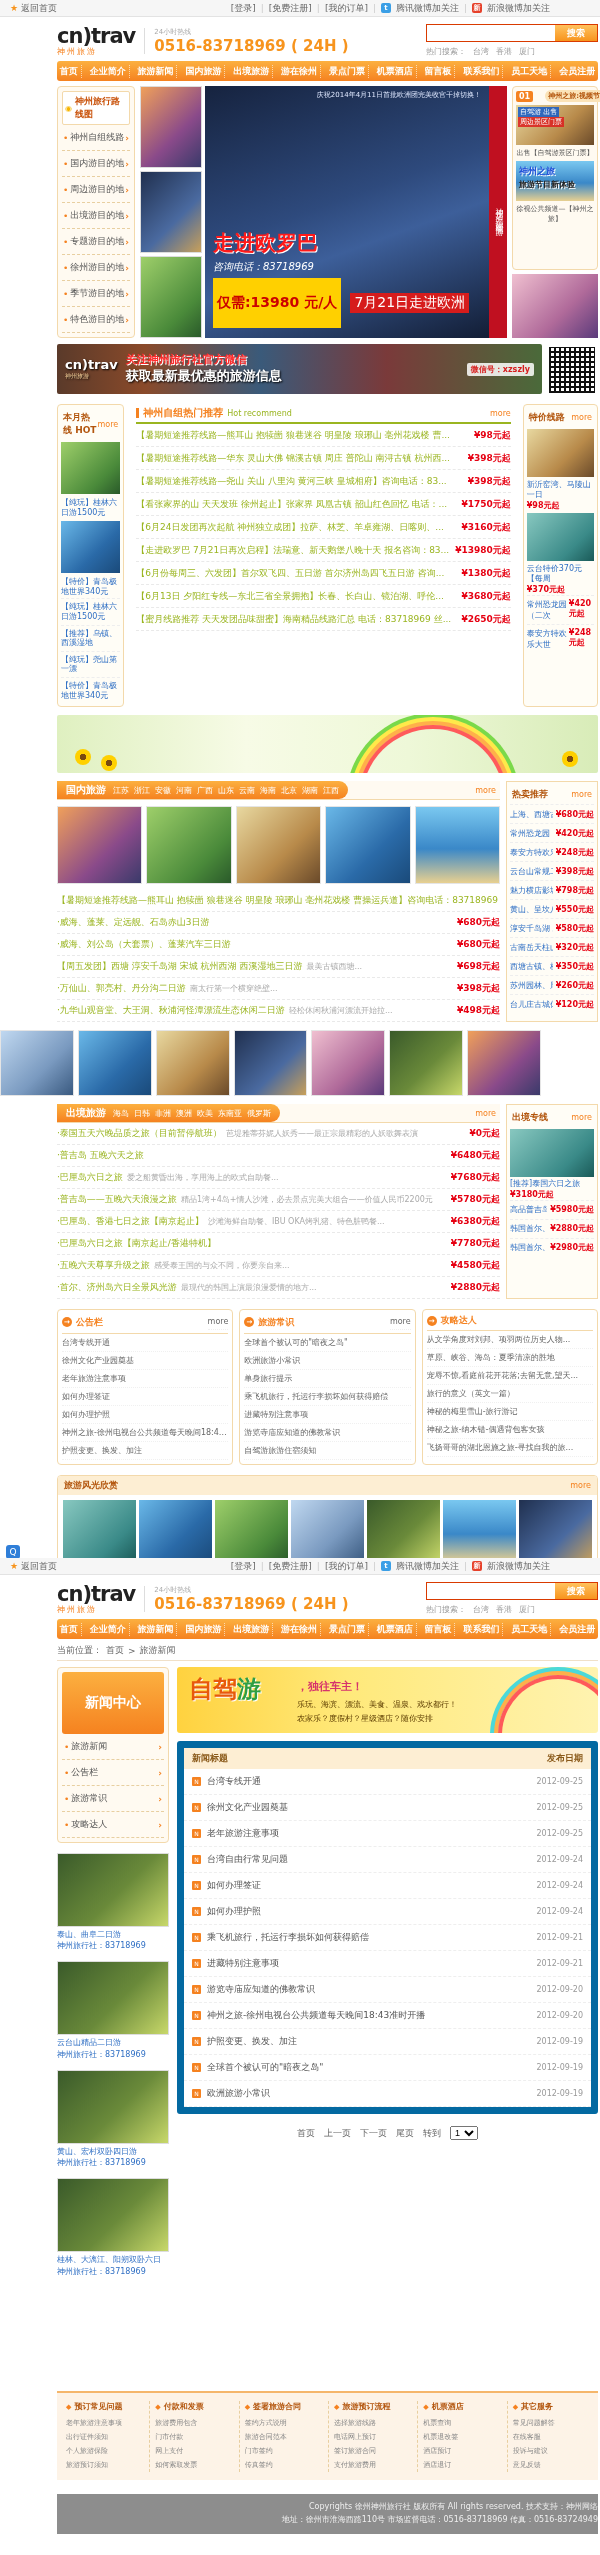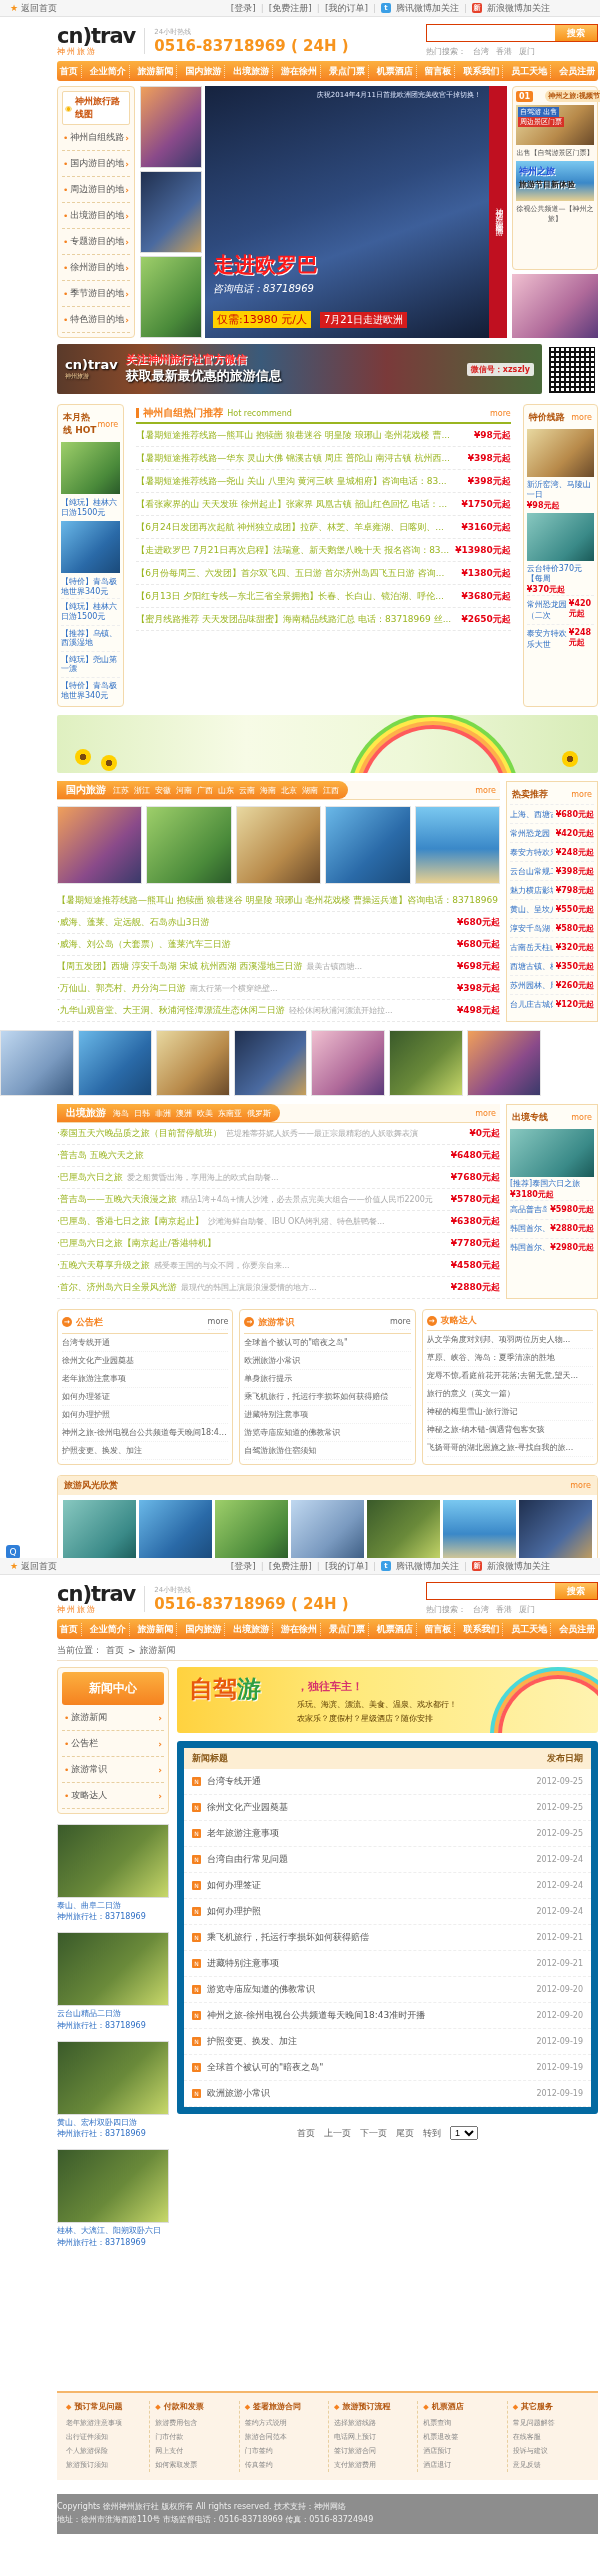--- a/index.html
+++ b/index.html
@@ -43,22 +43,22 @@
 .blt{color:#f58220;margin-right:2px}
 .arr{color:#f58220;margin-left:auto;font-weight:bold}
 .banner-area{flex:1;display:flex;gap:3px}
 .thumbs{width:62px;display:flex;flex-direction:column;gap:3px}
 .thumb{flex:1;border:1px solid #ddd}
 .big-banner{flex:1;position:relative;background:linear-gradient(160deg,#16233f,#2e4a7d 45%,#3d5f9a 60%,#101a30);overflow:hidden}
 .bb-note{position:absolute;top:4px;right:26px;font-size:7px;color:#dfe8ff}
 .bb-body{position:absolute;left:8px;bottom:10px}
 .bb-title{font-size:21px;font-weight:bold;color:#ff1a1a;text-shadow:1px 1px 0 #fff}
 .bb-phone{font-size:10px;color:#fff;font-style:italic;margin-top:3px}
-.bb-price{display:inline-block;margin-top:4px;background:#ffd000;color:#c00;font-size:11px;font-weight:normal;padding:1px 4px}
-.bb-date{display:inline-block;margin-top:16px;margin-left:4px;background:#d61c1c;color:#fff;font-size:10px;padding:1px 4px}
+.bb-price{display:inline-block;margin-top:4px;background:#ffd000;color:#c00;font-size:14px;font-weight:bold;padding:16px 4px}
+.bb-date{display:inline-block;margin-top:16px;margin-left:4px;background:#d61c1c;color:#fff;font-size:14px;padding:1px 4px}
 .bb-side{position:absolute;right:0;top:0;bottom:0;width:18px;background:#c01020;color:#fff;font-size:8px;writing-mode:vertical-rl;display:flex;align-items:center;justify-content:center;letter-spacing:2px}
 .video-col{width:86px;display:flex;flex-direction:column;gap:4px}
 .video-box{border:1px solid #f3d9ab;background:#fffaf1;border-radius:4px;padding:3px;flex:1}
 .vb-head{display:flex;align-items:center;gap:12px;margin-bottom:3px}
 .vb-badge{background:#f58220;color:#fff;font-size:8px;padding:1px 3px;border-radius:2px;font-weight:bold}
 .vb-title{font-size:7px;color:#b3560e;font-weight:bold;background:#fbe3b8;border-radius:6px;padding:1px 3px;white-space:nowrap}
 .vb-img{height:40px;position:relative;overflow:hidden}
 .vb-ol1{position:absolute;top:2px;left:2px;font-size:7px;color:#fff;background:rgba(20,90,200,.85);padding:0 2px}
 .vb-ol2{position:absolute;top:12px;left:2px;font-size:7px;color:#fff;background:rgba(220,30,30,.85);padding:0 2px}
 .vb-b1{position:absolute;top:4px;left:3px;font-size:9px;font-weight:bold;color:#1d4fd8;text-shadow:1px 1px 0 #fff}
@@ -140,30 +140,30 @@
 .sc-h .more{margin-left:auto}
 .sc-row{display:flex;gap:3px;padding:5px}
 .sc-row .im{flex:1;height:62px}
 
 .footer{margin-top:12px;background:#fdf3e7;border-top:2px solid #f5b66b;display:flex;padding:8px 4px;gap:2px}
 .fcol{flex:1;border-left:1px dashed #e8cfa0;padding:0 5px;min-width:0}
 .fcol:first-child{border-left:none}
 .fcol h4{font-size:8px;color:#b3560e;margin:0 0 4px;display:flex;gap:3px;align-items:center;white-space:nowrap}
 .dia{color:#f58220;font-size:7px}
 .fcol a{display:block;font-size:7px;color:#888;padding:2px 0;white-space:nowrap;overflow:hidden;text-overflow:ellipsis}
-.copyright{text-align:left;font-size:8px;color:#999;padding:8px 0;line-height:1.6}
+.copyright{text-align:right;font-size:8px;color:#999;padding:8px 0;line-height:1.6}
 .copyright.dark{background:#8d8d8d;color:#eee;margin-top:14px;padding:7px 0}
 .qq-float{position:absolute;left:6px;top:1545px;width:14px;height:14px;background:#2f7ed8;border-radius:3px;color:#fff;font-size:9px;text-align:center;line-height:14px}
 
 .crumb{font-size:9px;color:#666;padding:5px 0 3px;display:flex;gap:4px;align-items:center;border-bottom:1px solid #f0e0c8}
 .crumb a{color:#666}
 .p2row{display:flex;gap:8px;margin-top:6px;min-height:712px;align-items:flex-start}
 .p2left{width:112px;flex:none}
 .menu-box{border:1px solid #f3d9ab;border-radius:4px;background:#fffaf1;padding:4px}
-.menu-h{background:linear-gradient(#fcb040,#f58220);color:#fff;font-weight:bold;font-size:12px;text-align:center;padding:8px;border-radius:3px}
+.menu-h{background:linear-gradient(#fcb040,#f58220);color:#fff;font-weight:bold;font-size:14px;text-align:center;padding:22px;border-radius:3px}
 .menu-item{font-size:9px;color:#555;padding:6px 2px;border-bottom:1px dashed #e8cfa0;display:flex;align-items:center}
 .pcard{margin-top:10px}
 .pim{height:74px;border:1px solid #ddd}
 .pcap{font-size:8px;color:#2f6fc4;margin-top:3px;line-height:1.3}
 .pphone{font-size:8px;color:#2f6fc4}
 .p2main{flex:1;min-width:0}
 .drive-banner{height:66px;background:linear-gradient(90deg,#ffd23f,#ffe97a 40%,#fff3b0);position:relative;border-radius:3px;overflow:hidden}
 .db-rain{position:absolute;right:-20px;top:8px;width:120px;height:60px;border-radius:120px 120px 0 0;border:4px solid #ff5a5a;border-bottom:none;box-shadow:0 0 0 4px #ffb04a,0 0 0 8px #4ad9d9}
 .db-big{position:absolute;left:12px;top:6px;font-size:24px;font-weight:bold;color:#e8590c;text-shadow:1px 1px 0 #fff}
 .db-word{color:#2f9e44}

